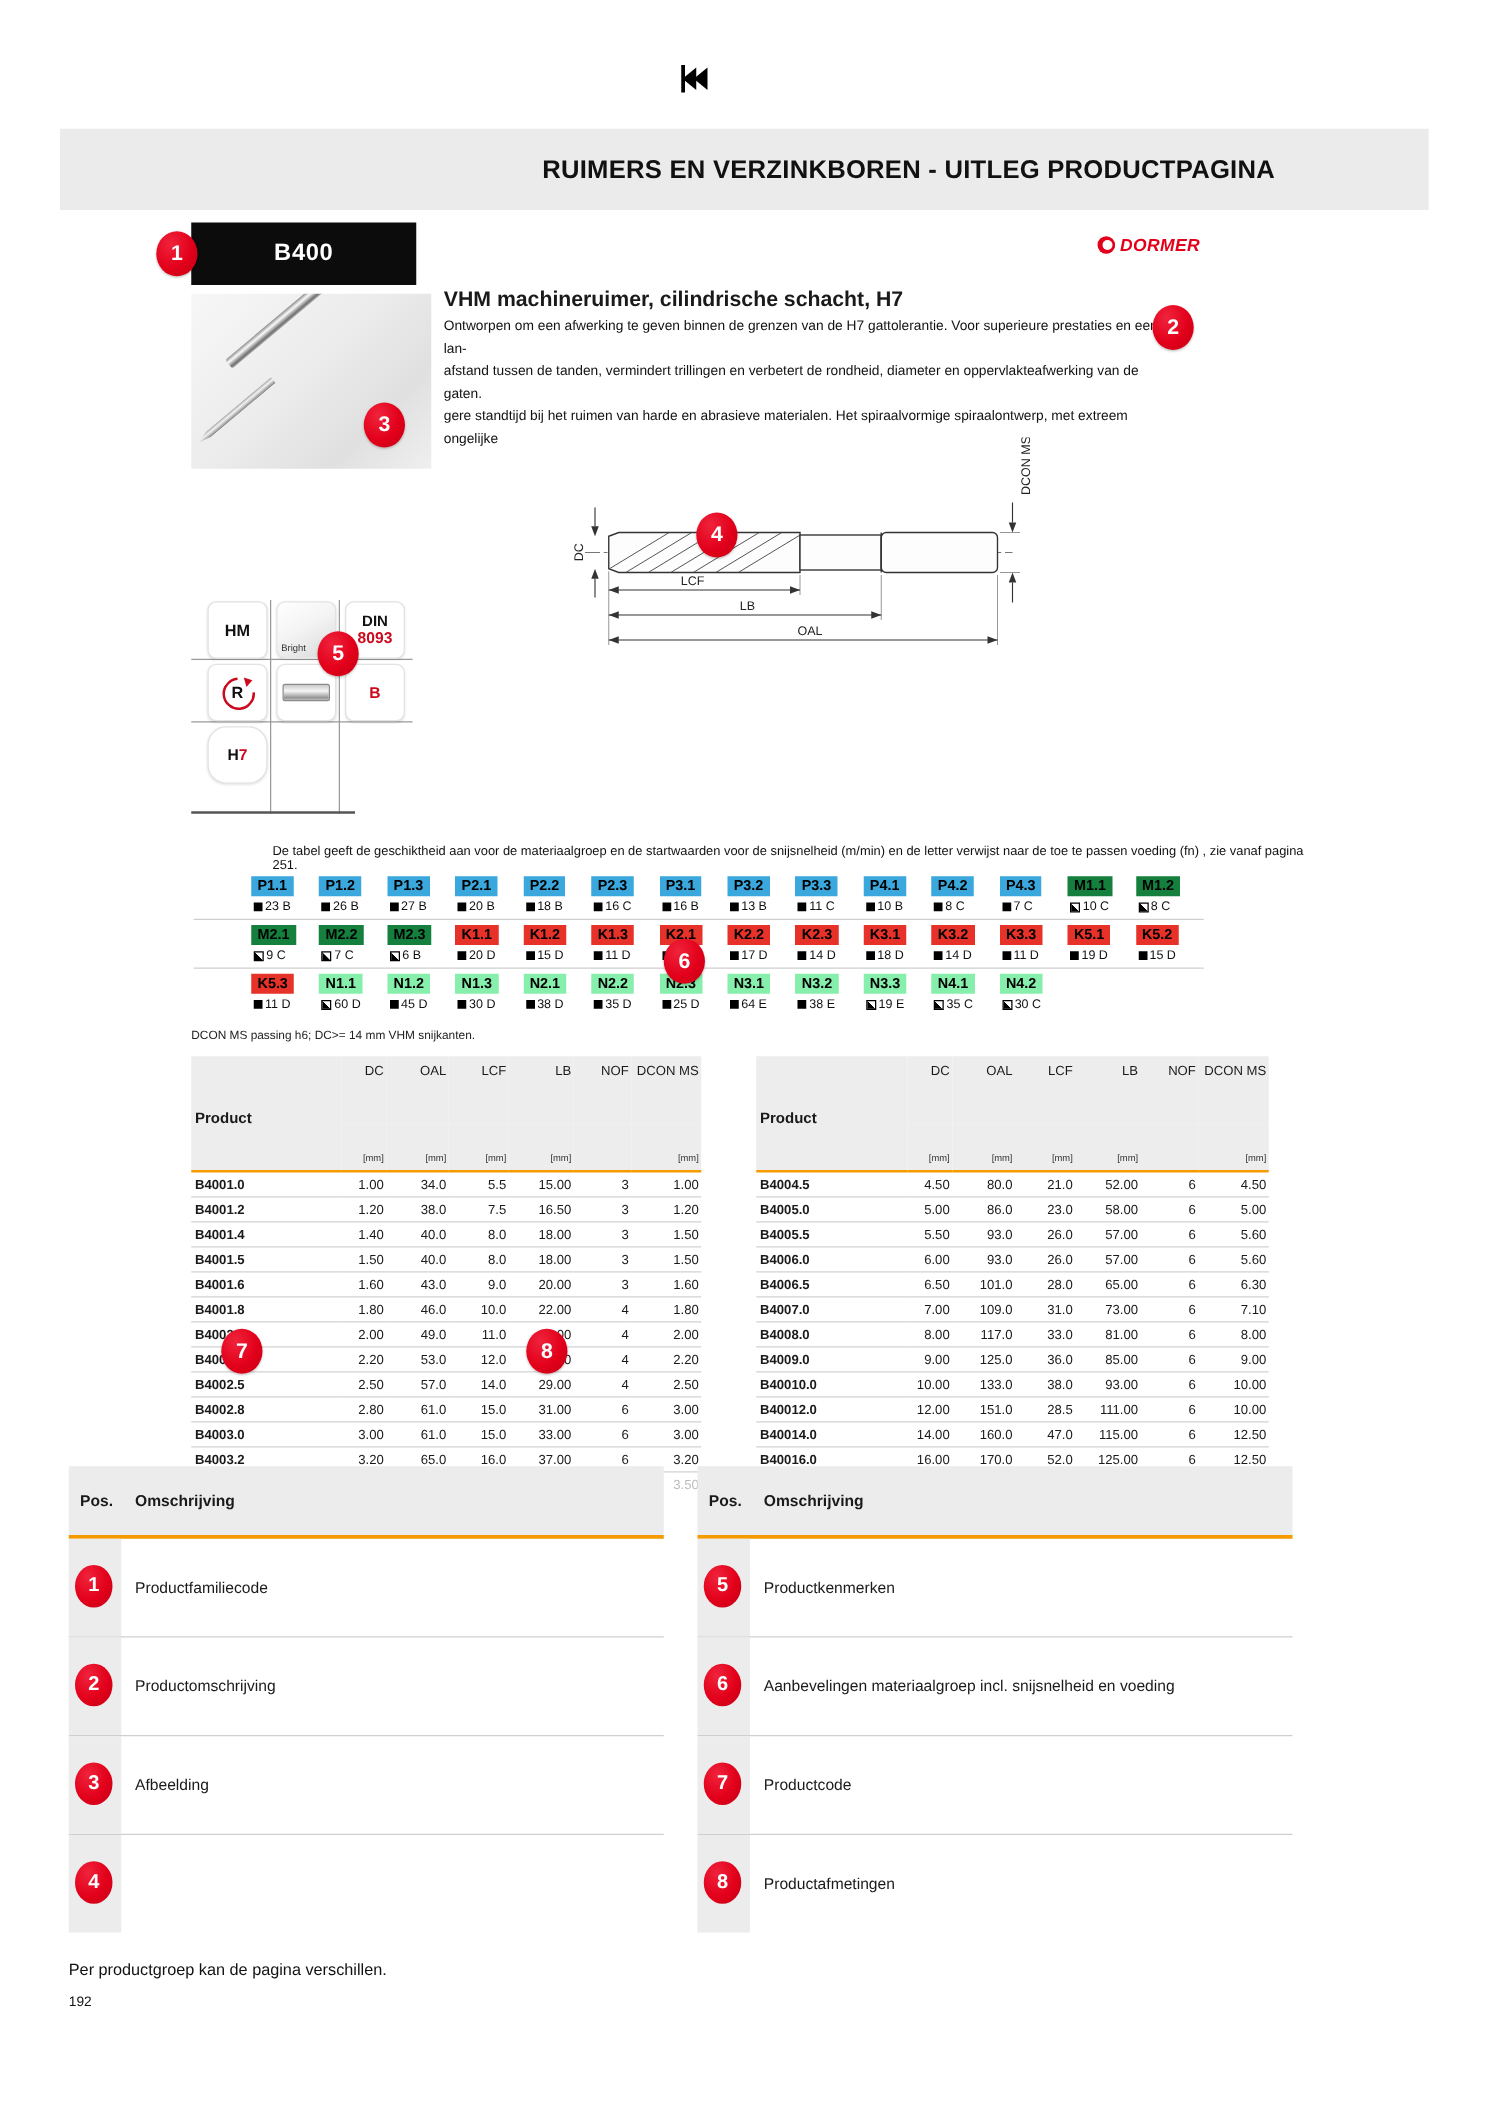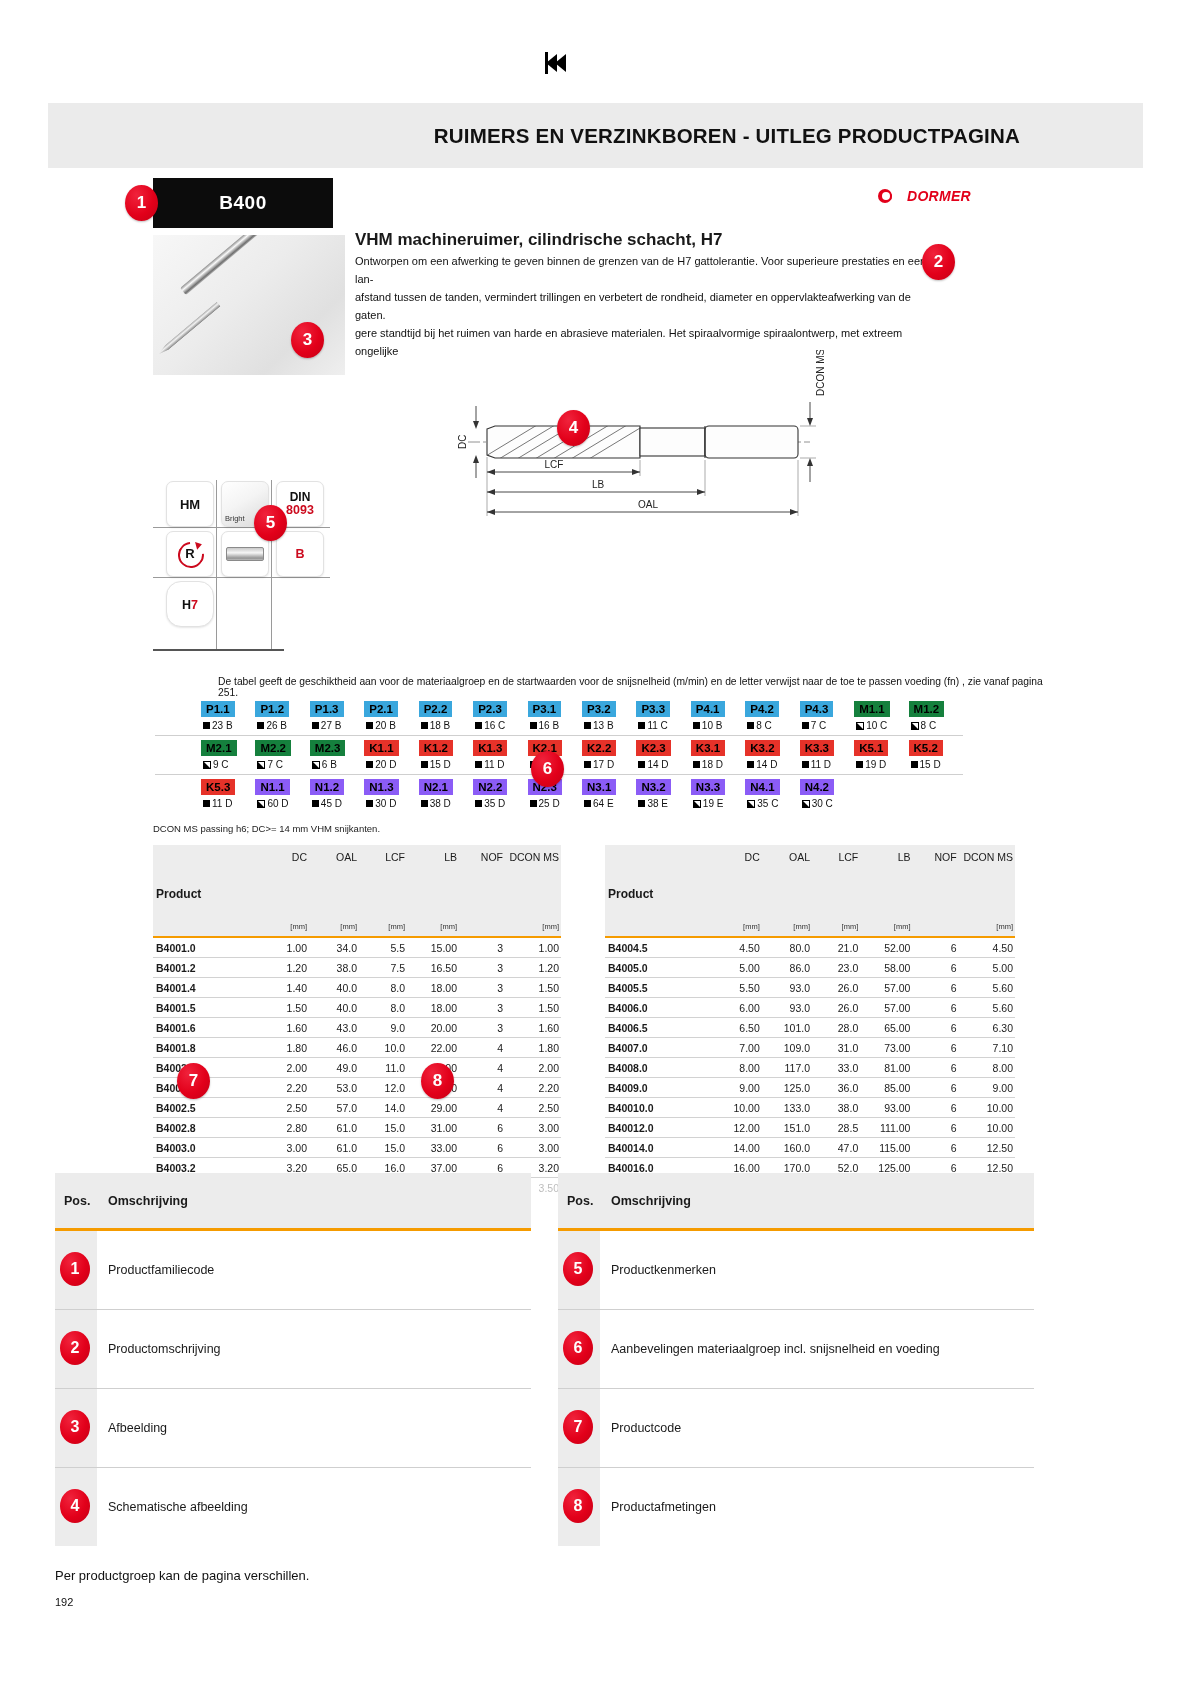--- a/index.html
+++ b/index.html
@@ -15,21 +15,21 @@
   
   .band{left:48px;top:103px;width:1095px;height:65px;background:#ebebeb;}
   .band h1{margin:0;font-size:20.5px;font-weight:bold;letter-spacing:.2px;color:#111;
            line-height:65px;text-align:right;padding-right:123px;}
 
   
   .famboxwrap{left:153px;top:178px;width:180px;height:50px;background:#0c0c0c;display:flex;align-items:center;justify-content:center;}
   .famboxwrap span{color:#fff;font-size:19px;font-weight:bold;letter-spacing:.5px;}
 
   
-  .dormer{left:878px;top:188px;display:flex;align-items:center;gap:15px;}
+  .dormer{left:878px;top:188px;display:flex;align-items:center;gap:4px;}
   .dormer .disc{width:14px;height:14px;border-radius:50%;background:#e2001a;position:relative;overflow:hidden;}
   .dormer .disc:after{content:"";position:absolute;left:4px;top:3px;width:8px;height:8px;border-radius:50%;background:#fff;}
   .dormer .disc:before{content:"";position:absolute;left:7px;top:5px;width:8px;height:6px;background:#e2001a;}
   .dormer .word{font-size:14px;font-weight:800;font-style:italic;color:#e2001a;letter-spacing:.3px;}
 
   
   .photo{left:153px;top:235px;width:192px;height:140px;overflow:hidden;
          background:linear-gradient(135deg,#f7f7f7 0%,#ececec 45%,#e0e0e0 75%,#efefef 100%);}
   .photo .shank{position:absolute;left:30px;top:52px;width:210px;height:9px;border-radius:2px;
         background:linear-gradient(#8e8e8e,#fafafa 35%,#6f6f6f 80%,#b5b5b5);transform:rotate(-40deg);transform-origin:left center;}
@@ -79,21 +79,21 @@
   .introline{left:218px;top:676px;width:830px;font-size:10.3px;color:#111;}
 
   
   .matrix{left:155px;top:697px;width:808px;}
   .mblock{padding:2px 0 4px 0;}
   .mblock + .mblock{border-top:1px solid #cfcfcf;}
   .mlabels,.mvalues{display:grid;grid-template-columns:repeat(14,1fr);padding-left:46px;}
   .mlabels{margin-bottom:3px;}
   .chip{display:inline-block;font-weight:bold;font-size:11.5px;color:#000;padding:2px 5px 2px 5px;}
   .chip-blue{background:#3aa7dd;} .chip-yellow{background:#15803d;}
-  .chip-red{background:#e63229;} .chip-green{background:#8b5cf6;}
+  .chip-red{background:#e63229;} .chip-green{background:#86efac;}
   .mcell{text-align:left;}
   .mval{font-size:10px;color:#111;display:flex;align-items:center;gap:2px;padding-left:2px;}
   .sym{display:inline-block;width:7px;height:7px;flex:none;}
   .sym-full{background:#000;}
   .sym-half{border:1px solid #000;background:linear-gradient(to top right,#000 49%,#fff 51%);width:6px;height:6px;}
   .footnote{left:153px;top:823px;font-size:9.5px;color:#222;}
 
   
   .ptable{border-collapse:collapse;table-layout:fixed;}
   .ptable-wrap-left{left:153px;top:845px;width:408px;}
@@ -687,21 +687,20 @@
         <div class="ltext">Productomschrijving</div>
       </div>
       <div class="lrow">
         <div class="strip"></div>
         <div class="lbadge">3</div>
         <div class="ltext">Afbeelding</div>
       </div>
       <div class="lrow last">
         <div class="strip"></div>
         <div class="lbadge">4</div>
-        <div class="ltext">Schematische afbeelding</div>
       </div>
     </div>
 </div>
 <div class="abs legend legend-right">
   <div class="lhead">
     <span class="pos">Pos.</span>
     <span class="oms">Omschrijving</span>
   </div>
   <div id="legend-right-rows">
       <div class="lrow">

